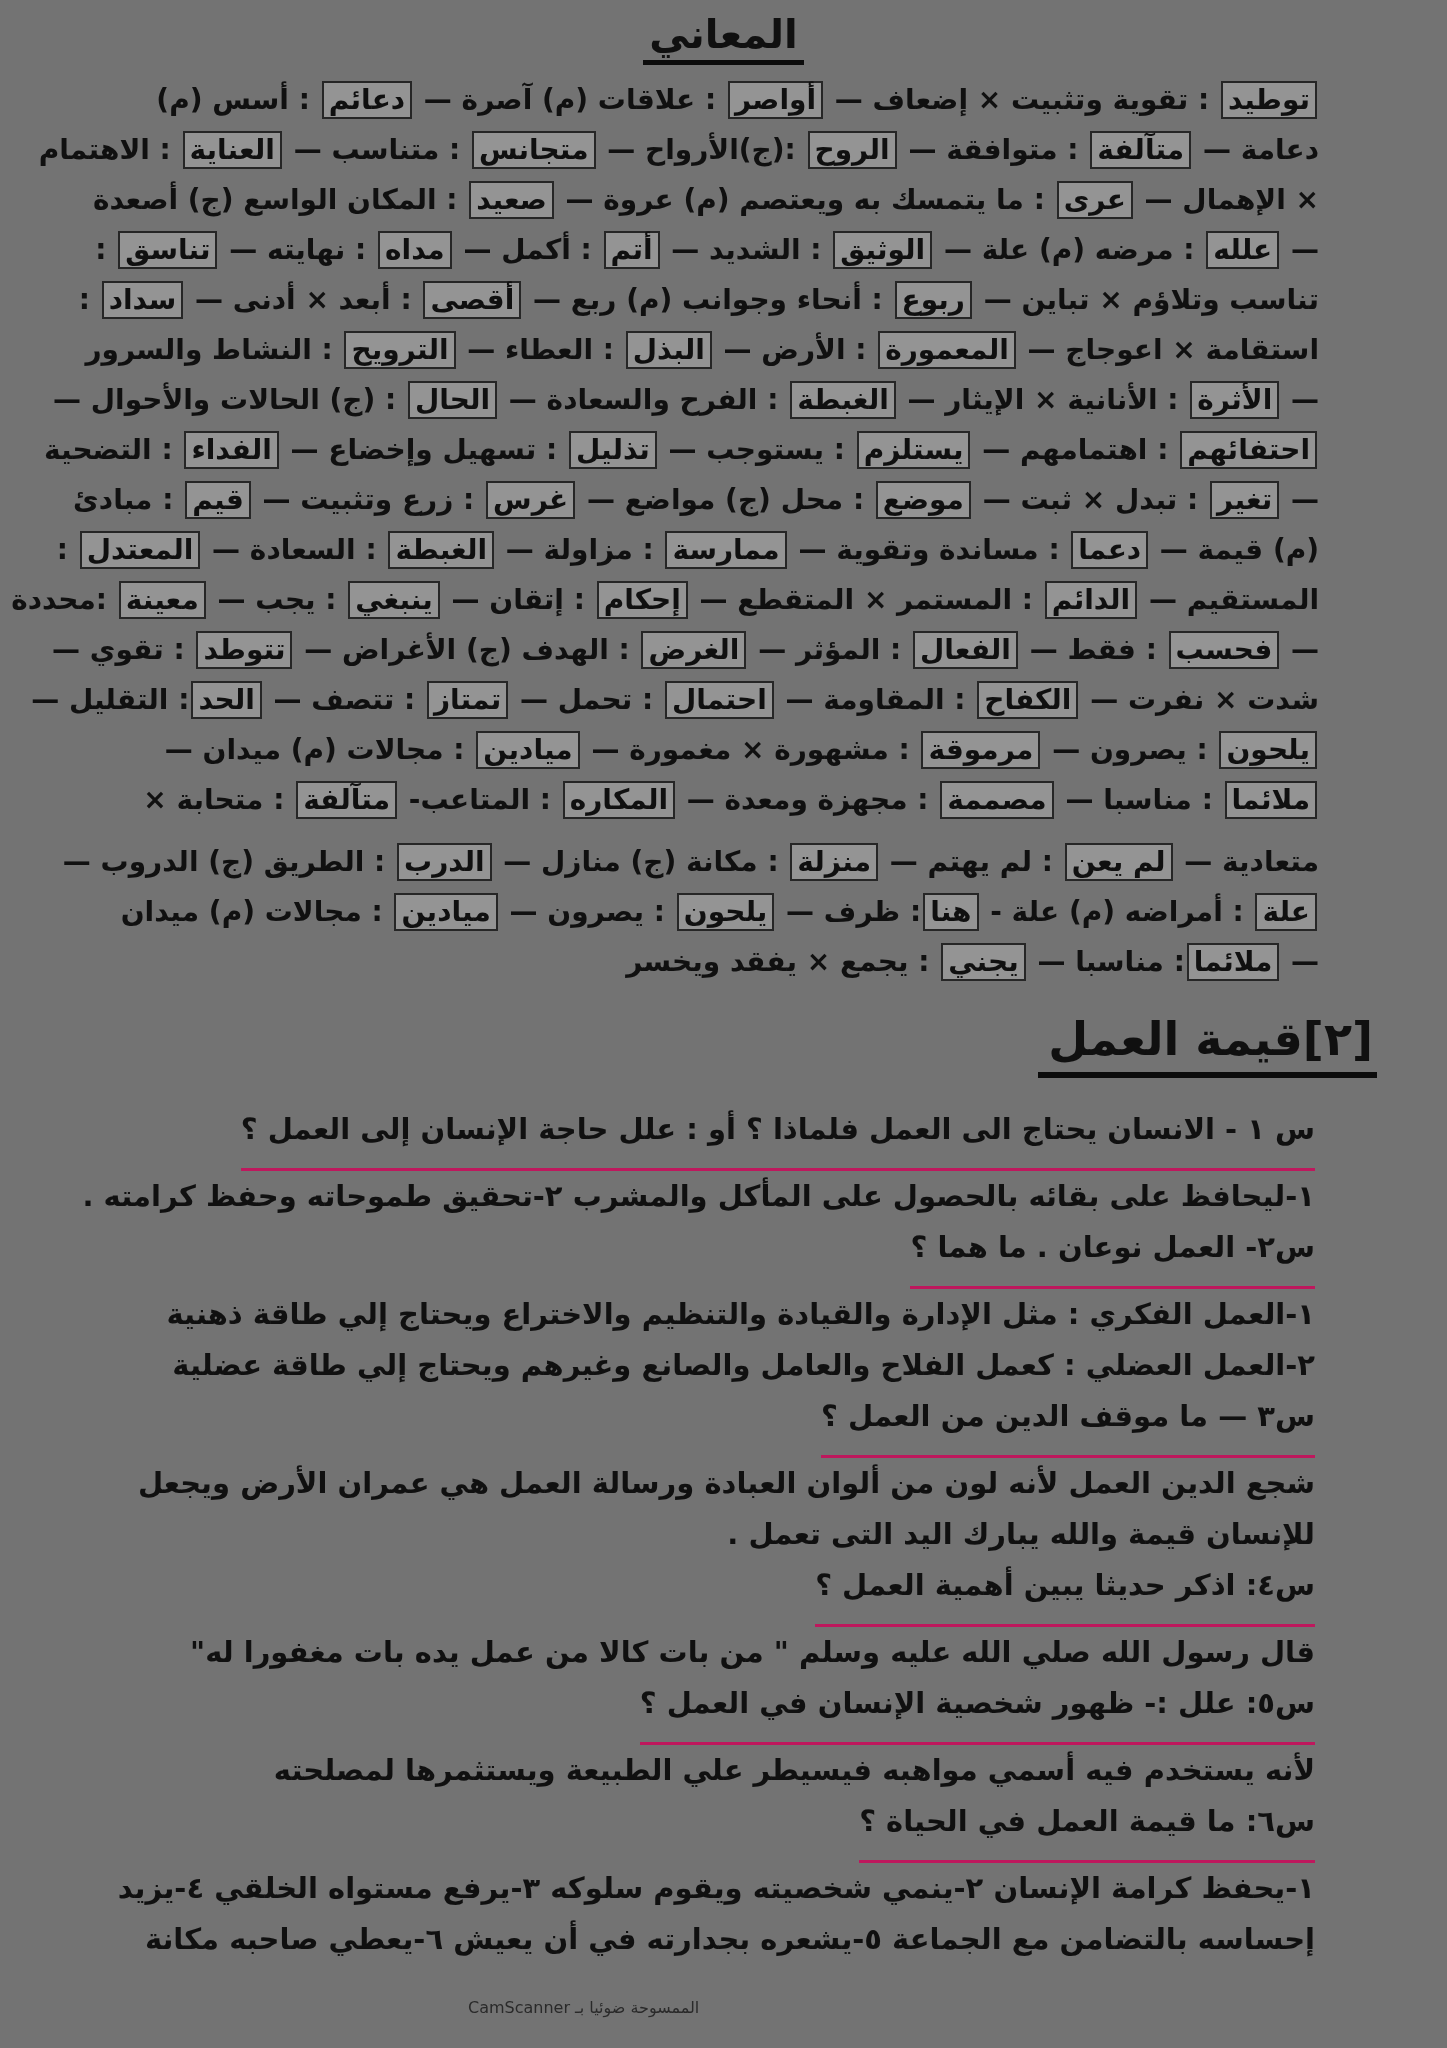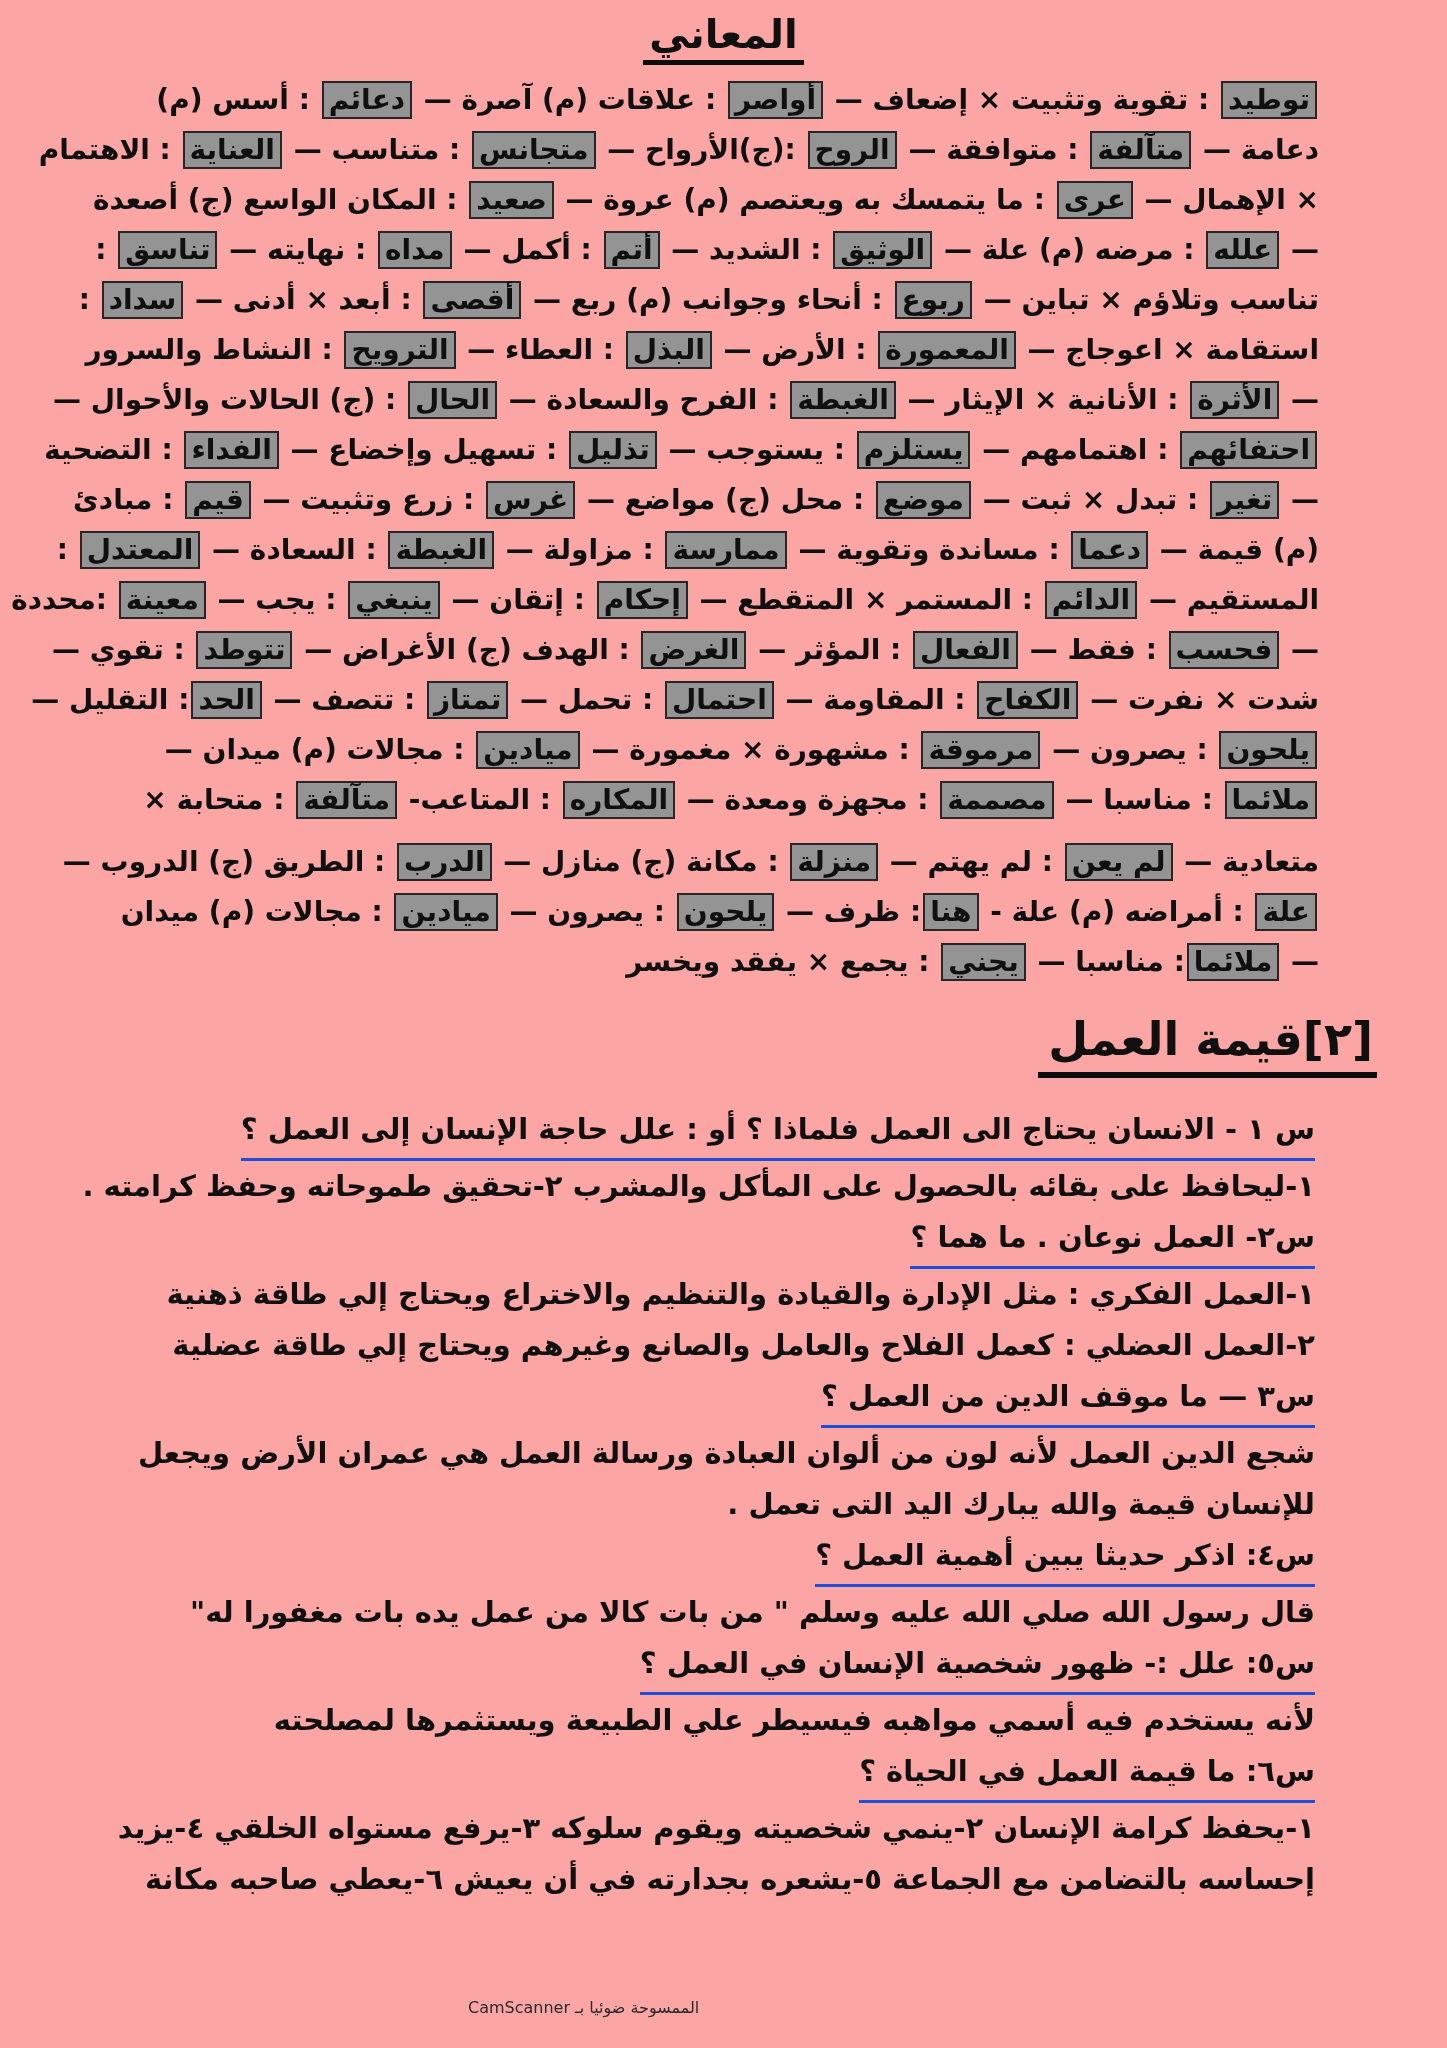--- a/index.html
+++ b/index.html
@@ -1,21 +1,21 @@
 <!DOCTYPE html>
 <html lang="ar"><head>
 <meta charset="utf-8">
 <style>
   html, body { margin: 0; padding: 0; background: #e9e9e9; }
   .page {
     position: relative;
     width: 1447px;
     height: 2048px;
     margin: 0 auto;
-    background: #fca5a5;
+    background: #737373;
     font-family: "DejaVu Sans", sans-serif;
     color: #101010;
     overflow: hidden;
     direction: rtl;
   }
   
   .title-wrap { text-align: center; padding-top: 12px; }
   .doc-title {
     display: inline-block;
     font-size: 40px;
@@ -62,22 +62,22 @@
     text-align: right;
   }
   .qa-line {
     font-size: 29px;
     font-weight: 700;
     line-height: 51px;
     white-space: nowrap;
   }
   .qa-line .q-text {
     display: inline-block;
-    border-bottom: 3px solid #1d4ed8;
-    padding-bottom: 3px;
+    border-bottom: 3px solid #be185d;
+    padding-bottom: 13px;
   }
   .qa-line.indent { margin-right: 120px; }
   
   .footer {
     position: absolute;
     top: 1998px;
     left: 468px;
     font-size: 16px;
     font-weight: 400;
     color: #2a2a2a;

